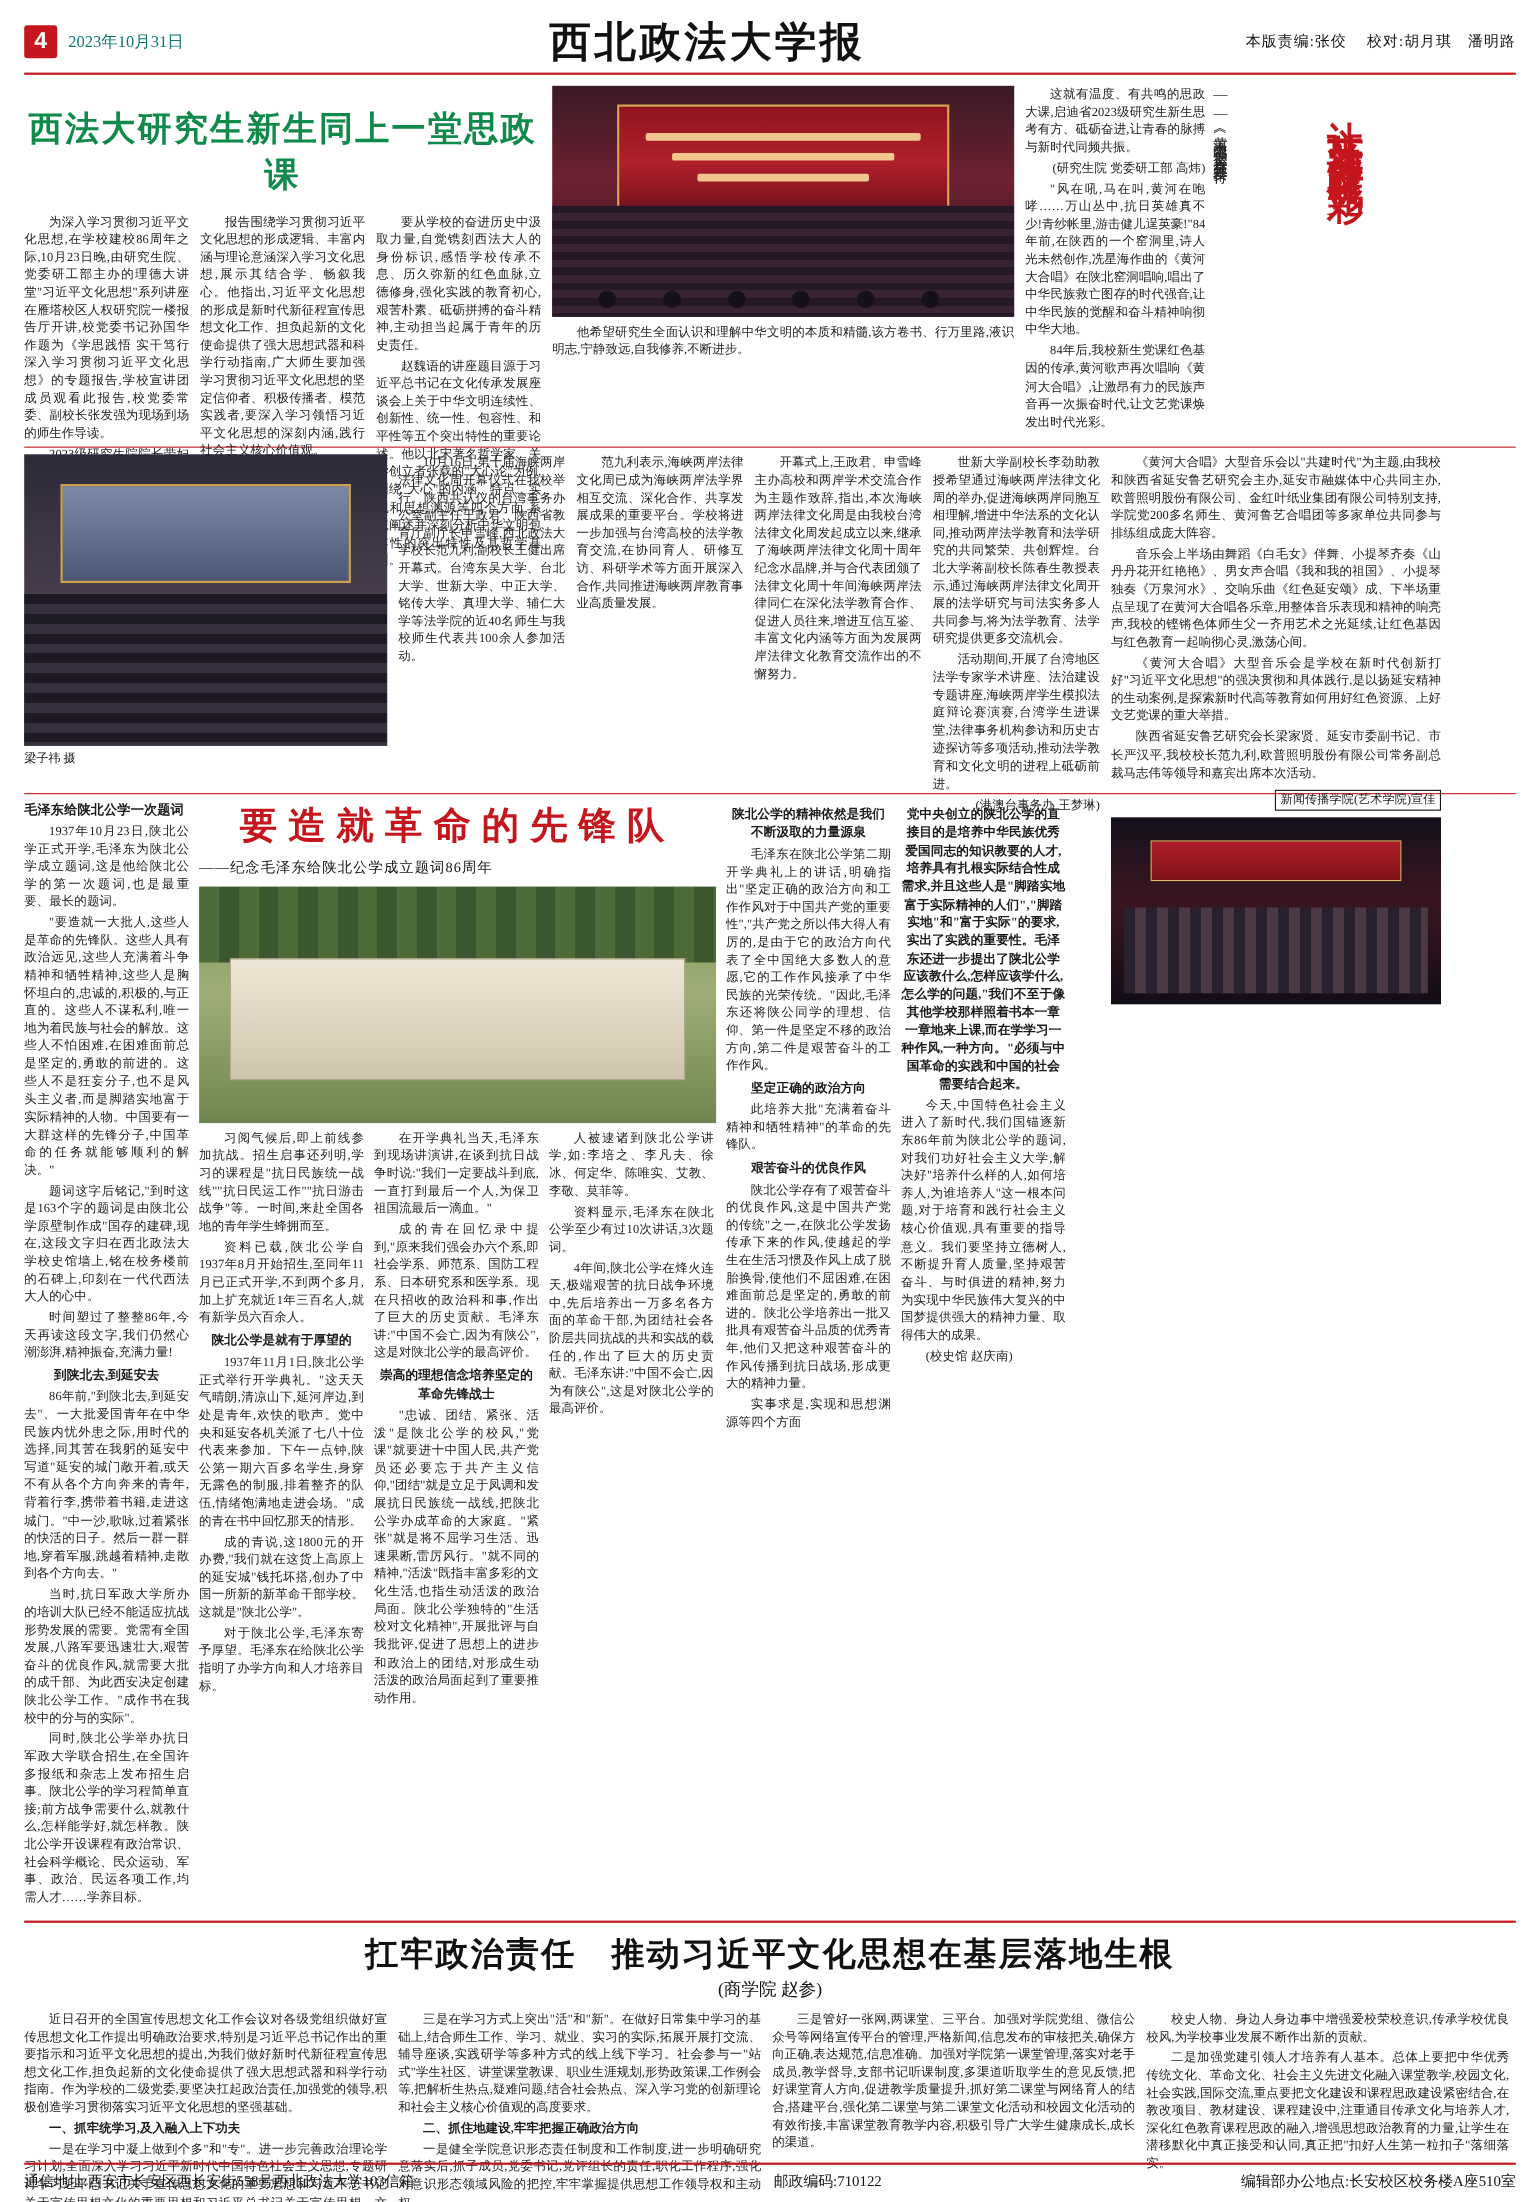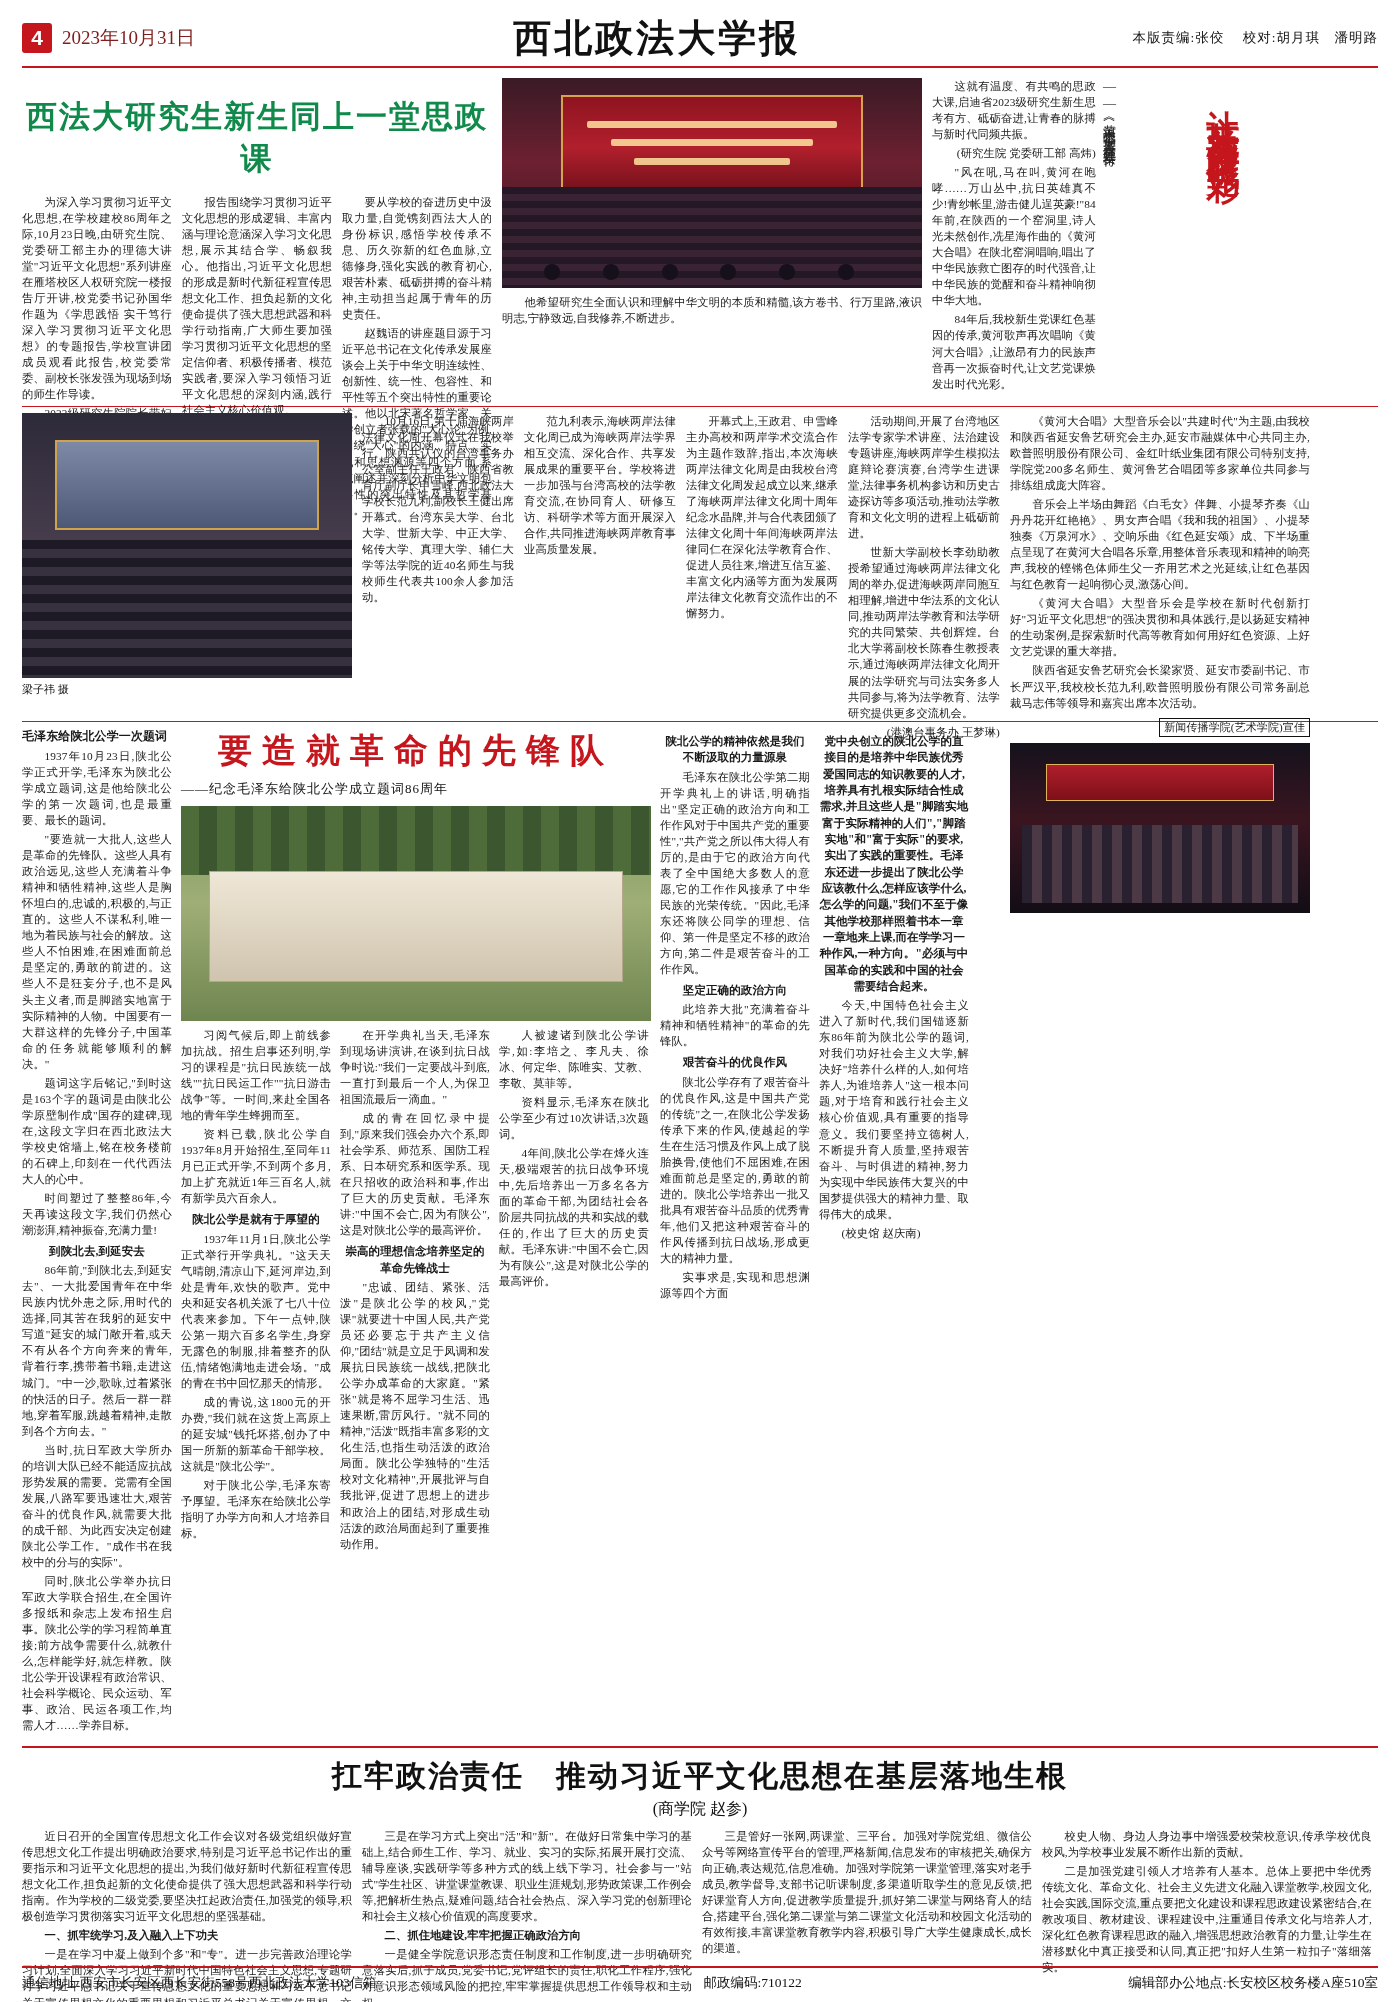--- a/index.html
+++ b/index.html
@@ -33,22 +33,22 @@
     background: #c4161c;
     color: #fff;
     font-family: "Liberation Sans", sans-serif;
     font-weight: bold;
     font-size: 21px;
     display: flex; align-items: center; justify-content: center;
     border-radius: 3px;
     margin-right: 10px;
   }
   .issue-date {
-    font-size: 19px;
-    color: #7f1d1d;
+    font-size: 15px;
+    color: #0f766e;
     font-family: "Liberation Serif", serif;
     white-space: nowrap;
   }
   .paper-title {
     flex: 1;
     text-align: center;
     font-size: 38px;
     font-weight: bold;
     letter-spacing: 3px;
     color: #111;
@@ -330,22 +330,22 @@
     <div class="col cn-col">
       <p>10月16日,第十届海峡两岸法律文化周开幕仪式在我校举行。陕西共认仪的台湾事务办公室副主任王政君、陕西省教育厅副厅长申雪峰,西北政法大学校长范九利,副校长王健出席开幕式。台湾东吴大学、台北大学、世新大学、中正大学、铭传大学、真理大学、辅仁大学等法学院的近40名师生与我校师生代表共100余人参加活动。</p>
     </div>
     <div class="col cn-col">
       <p>范九利表示,海峡两岸法律文化周已成为海峡两岸法学界相互交流、深化合作、共享发展成果的重要平台。学校将进一步加强与台湾高校的法学教育交流,在协同育人、研修互访、科研学术等方面开展深入合作,共同推进海峡两岸教育事业高质量发展。</p>
     </div>
     <div class="col cn-col">
       <p>开幕式上,王政君、申雪峰主办高校和两岸学术交流合作为主题作致辞,指出,本次海峡两岸法律文化周是由我校台湾法律文化周发起成立以来,继承了海峡两岸法律文化周十周年纪念水晶牌,并与合代表团颁了法律文化周十年间海峡两岸法律同仁在深化法学教育合作、促进人员往来,增进互信互鉴、丰富文化内涵等方面为发展两岸法律文化教育交流作出的不懈努力。</p>
     </div>
     <div class="col cn-col">
+      <p>世新大学副校长李劲助教授希望通过海峡两岸法律文化周的举办,促进海峡两岸同胞互相理解,增进中华法系的文化认同,推动两岸法学教育和法学研究的共同繁荣、共创辉煌。台北大学蒋副校长陈春生教授表示,通过海峡两岸法律文化周开展的法学研究与司法实务多人共同参与,将为法学教育、法学研究提供更多交流机会。</p>
       <p>活动期间,开展了台湾地区法学专家学术讲座、法治建设专题讲座,海峡两岸学生模拟法庭辩论赛演赛,台湾学生进课堂,法律事务机构参访和历史古迹探访等多项活动,推动法学教育和文化文明的进程上砥砺前进。</p>
-      <p>世新大学副校长李劲助教授希望通过海峡两岸法律文化周的举办,促进海峡两岸同胞互相理解,增进中华法系的文化认同,推动两岸法学教育和法学研究的共同繁荣、共创辉煌。台北大学蒋副校长陈春生教授表示,通过海峡两岸法律文化周开展的法学研究与司法实务多人共同参与,将为法学教育、法学研究提供更多交流机会。</p>
       <p style="text-align:right;text-indent:0">(港澳台事务办 王梦琳)</p>
     </div>
     <div class="sec2-right">
       <div class="cn-col">
         <p>《黄河大合唱》大型音乐会以"共建时代"为主题,由我校和陕西省延安鲁艺研究会主办,延安市融媒体中心共同主办,欧普照明股份有限公司、金红叶纸业集团有限公司特别支持,学院党200多名师生、黄河鲁艺合唱团等多家单位共同参与排练组成庞大阵容。</p>
         <p>音乐会上半场由舞蹈《白毛女》伴舞、小提琴齐奏《山丹丹花开红艳艳》、男女声合唱《我和我的祖国》、小提琴独奏《万泉河水》、交响乐曲《红色延安颂》成、下半场重点呈现了在黄河大合唱各乐章,用整体音乐表现和精神的响亮声,我校的铿锵色体师生父一齐用艺术之光延续,让红色基因与红色教育一起响彻心灵,激荡心间。</p>
         <p>《黄河大合唱》大型音乐会是学校在新时代创新打好"习近平文化思想"的强决贯彻和具体践行,是以扬延安精神的生动案例,是探索新时代高等教育如何用好红色资源、上好文艺党课的重大举措。</p>
         <p>陕西省延安鲁艺研究会长梁家贤、延安市委副书记、市长严汉平,我校校长范九利,欧普照明股份有限公司常务副总裁马志伟等领导和嘉宾出席本次活动。</p>
         <div style="text-align:right">
           <span class="badge">新闻传播学院(艺术学院)宣佳</span>

